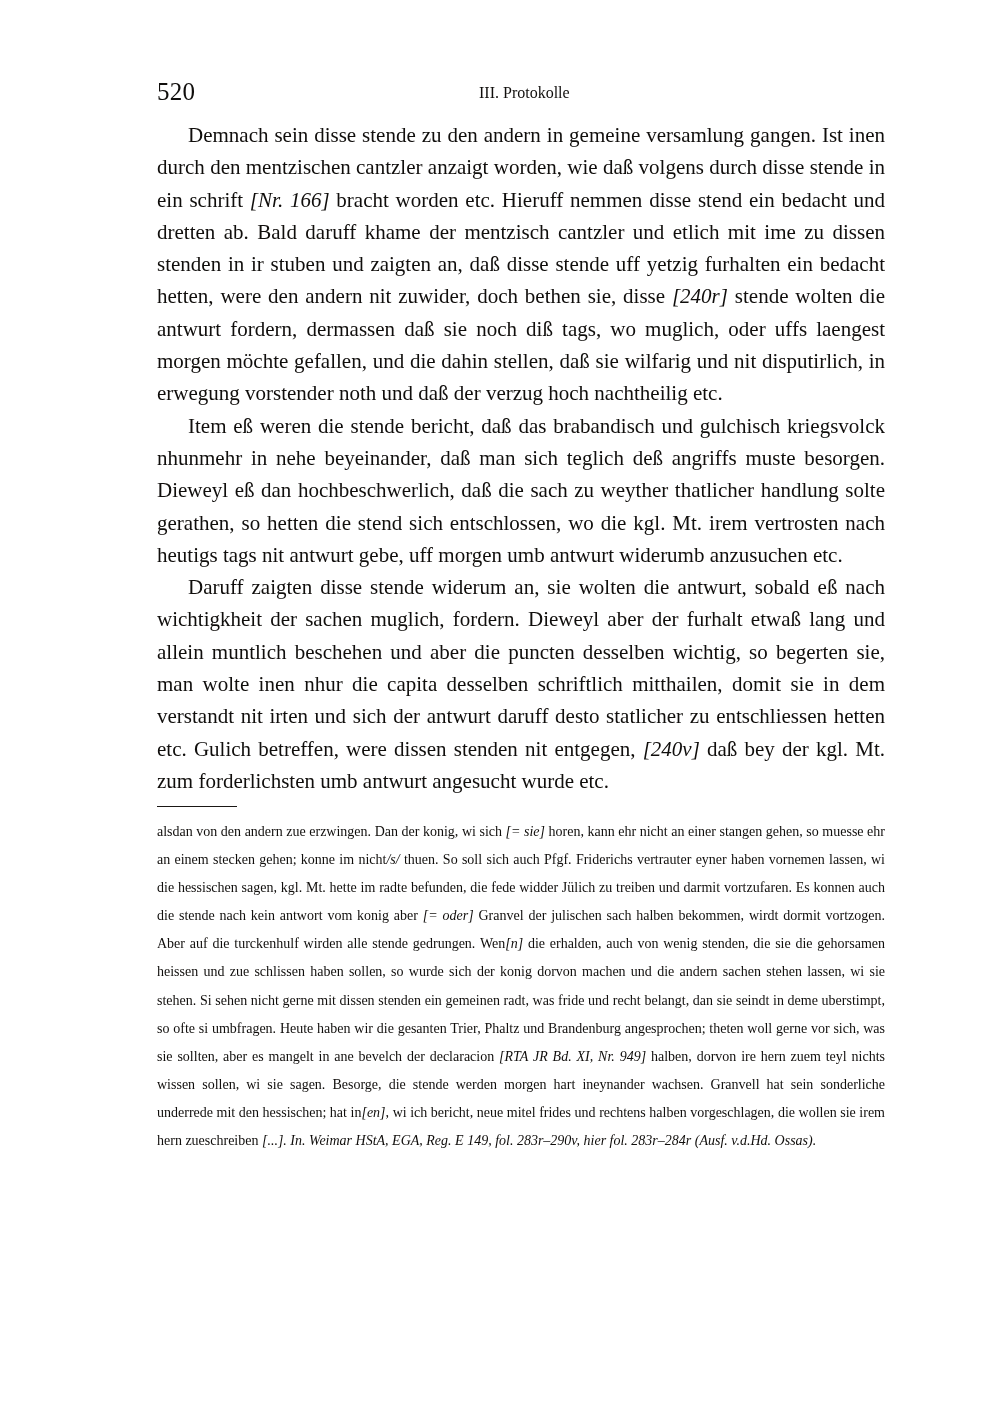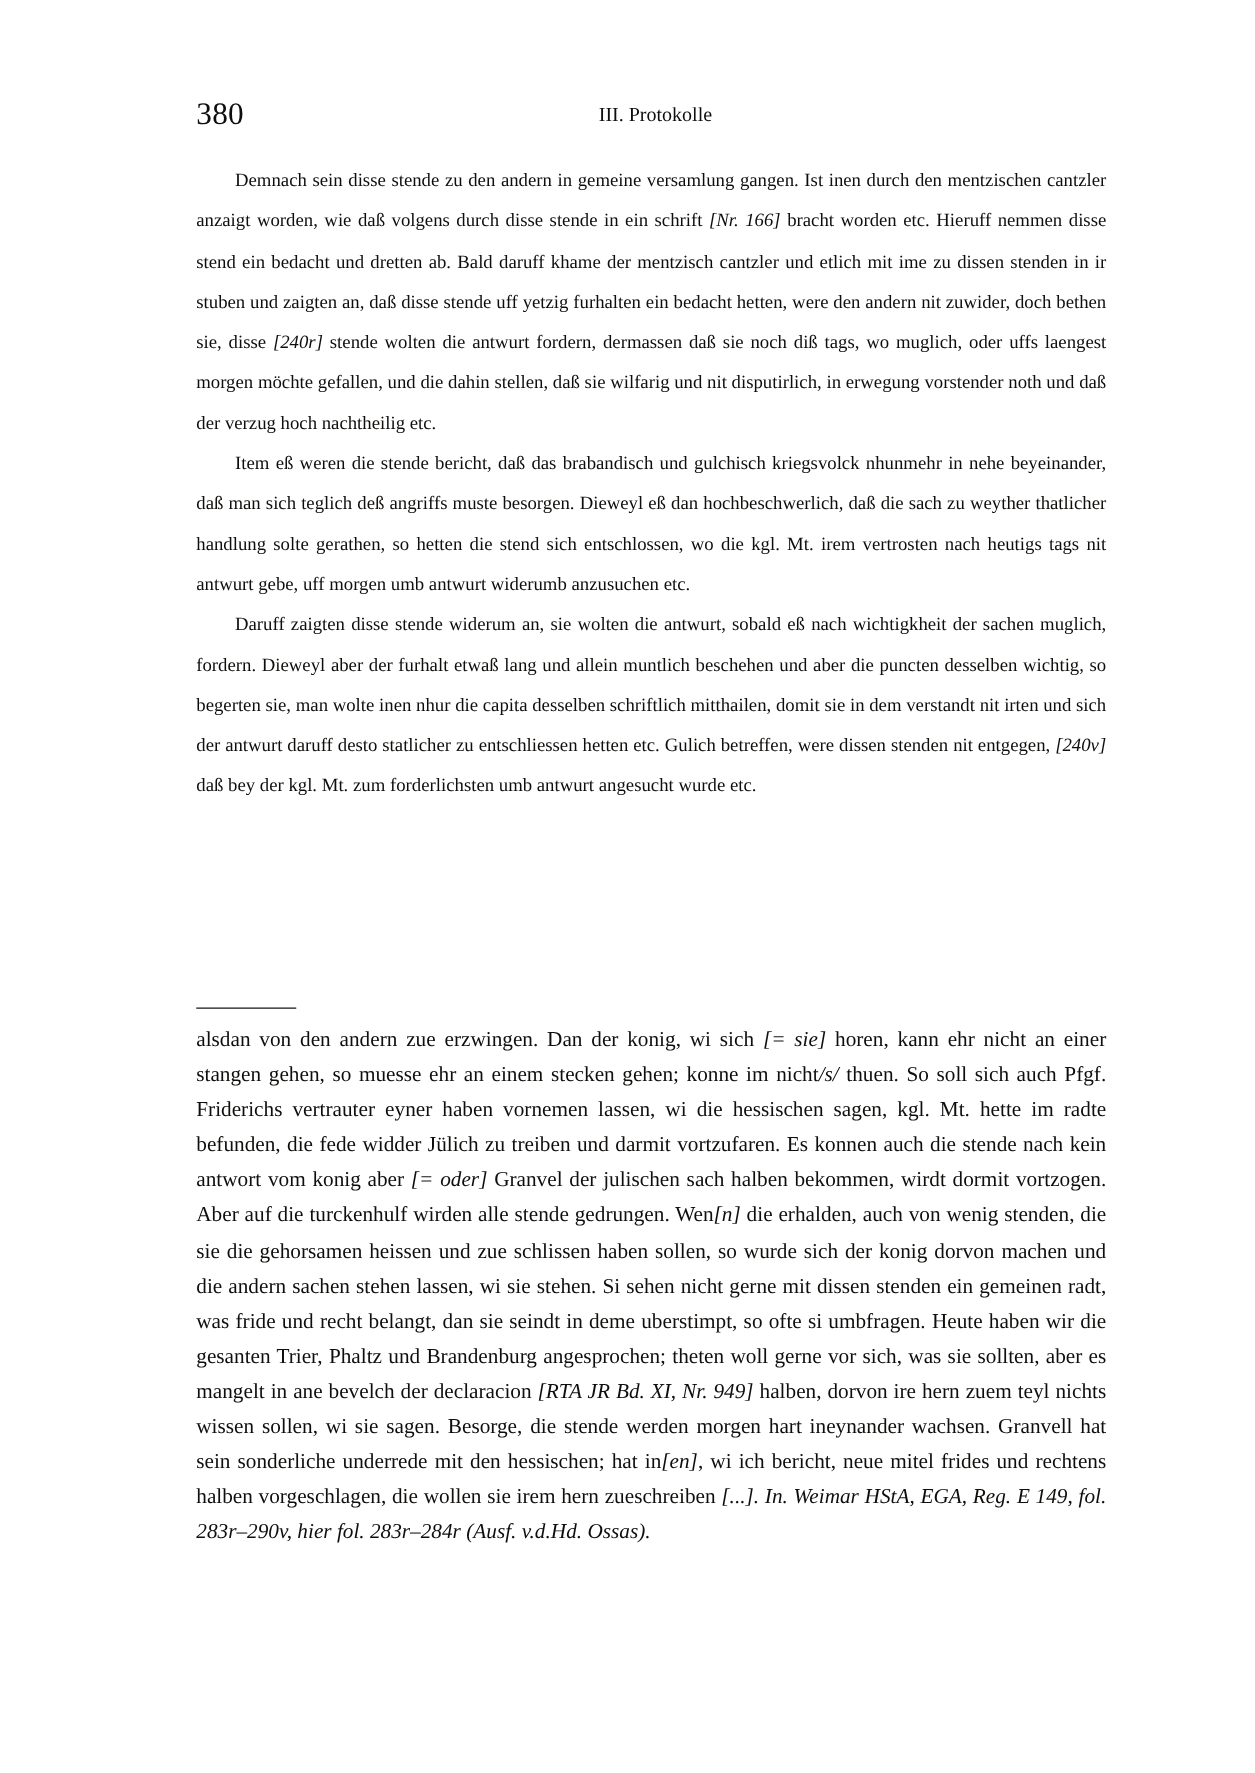--- a/index.html
+++ b/index.html
@@ -40,22 +40,22 @@
     letter-spacing: 0.2px;
   }
   .runhead .title {
     position: absolute;
     left: 322px;
     top: 1px;
     font-size: 16px;
   }
   
   .body-block {
-    margin-top: 17px;
-    font-size: 15px;
+    margin-top: 7px;
+    font-size: 21px;
     line-height: 32.3px;
     text-align: justify;
     text-justify: inter-word;
     hyphens: none;
   }
   .body-block p {
     margin: 0;
     text-indent: 31px;
   }
   i, .it {
@@ -68,40 +68,40 @@
     top: 806px;
     width: 728px;
   }
   .fn-rule {
     width: 80px;
     height: 0;
     border-top: 1.4px solid #1a1715;
     margin: 0 0 11px 0;
   }
   .fn-text {
-    font-size: 17px;
+    font-size: 14px;
     line-height: 28.1px;
     text-align: justify;
     text-justify: inter-word;
     hyphens: none;
   }
   .fn-text p {
     margin: 0;
     text-indent: 0;
   }
 </style>
 </head>
 <body>
 
 <div class="page">
 
   <div class="content">
 
     <div class="runhead">
-      <span class="folio">380</span>
+      <span class="folio">520</span>
       <span class="title">III. Protokolle</span>
     </div>
 
     <div class="body-block">
       <p><span>Demnach sein disse stende zu den andern in gemeine versamlung gangen. Ist inen durch den mentzischen cantzler anzaigt worden, wie daß volgens durch disse stende in ein schrift </span><span class="it">[Nr. 166]</span><span> bracht worden etc. Hieruff nemmen disse stend ein bedacht und dretten ab. Bald daruff khame der mentzisch cantzler und etlich mit ime zu dissen stenden in ir stuben und zaigten an, daß disse stende uff yetzig furhalten ein bedacht hetten, were den andern nit zuwider, doch bethen sie, disse </span><span class="it">[240r]</span><span> stende wolten die antwurt fordern, dermassen daß sie noch diß tags, wo muglich, oder uffs laengest morgen möchte gefallen, und die dahin stellen, daß sie wilfarig und nit disputirlich, in erwegung vorstender noth und daß der verzug hoch nachtheilig etc.</span></p>
       <p><span>Item eß weren die stende bericht, daß das brabandisch und gulchisch kriegsvolck nhunmehr in nehe beyeinander, daß man sich teglich deß angriffs muste besorgen. Dieweyl eß dan hochbeschwerlich, daß die sach zu weyther thatlicher handlung solte gerathen, so hetten die stend sich entschlossen, wo die kgl. Mt. irem vertrosten nach heutigs tags nit antwurt gebe, uff morgen umb antwurt widerumb anzusuchen etc.</span></p>
       <p><span>Daruff zaigten disse stende widerum an, sie wolten die antwurt, sobald eß nach wichtigkheit der sachen muglich, fordern. Dieweyl aber der furhalt etwaß lang und allein muntlich beschehen und aber die puncten desselben wichtig, so begerten sie, man wolte inen nhur die capita desselben schriftlich mitthailen, domit sie in dem verstandt nit irten und sich der antwurt daruff desto statlicher zu entschliessen hetten etc. Gulich betreffen, were dissen stenden nit entgegen, </span><span class="it">[240v]</span><span> daß bey der kgl. Mt. zum forderlichsten umb antwurt angesucht wurde etc.</span></p>
     </div>
 
   </div>

